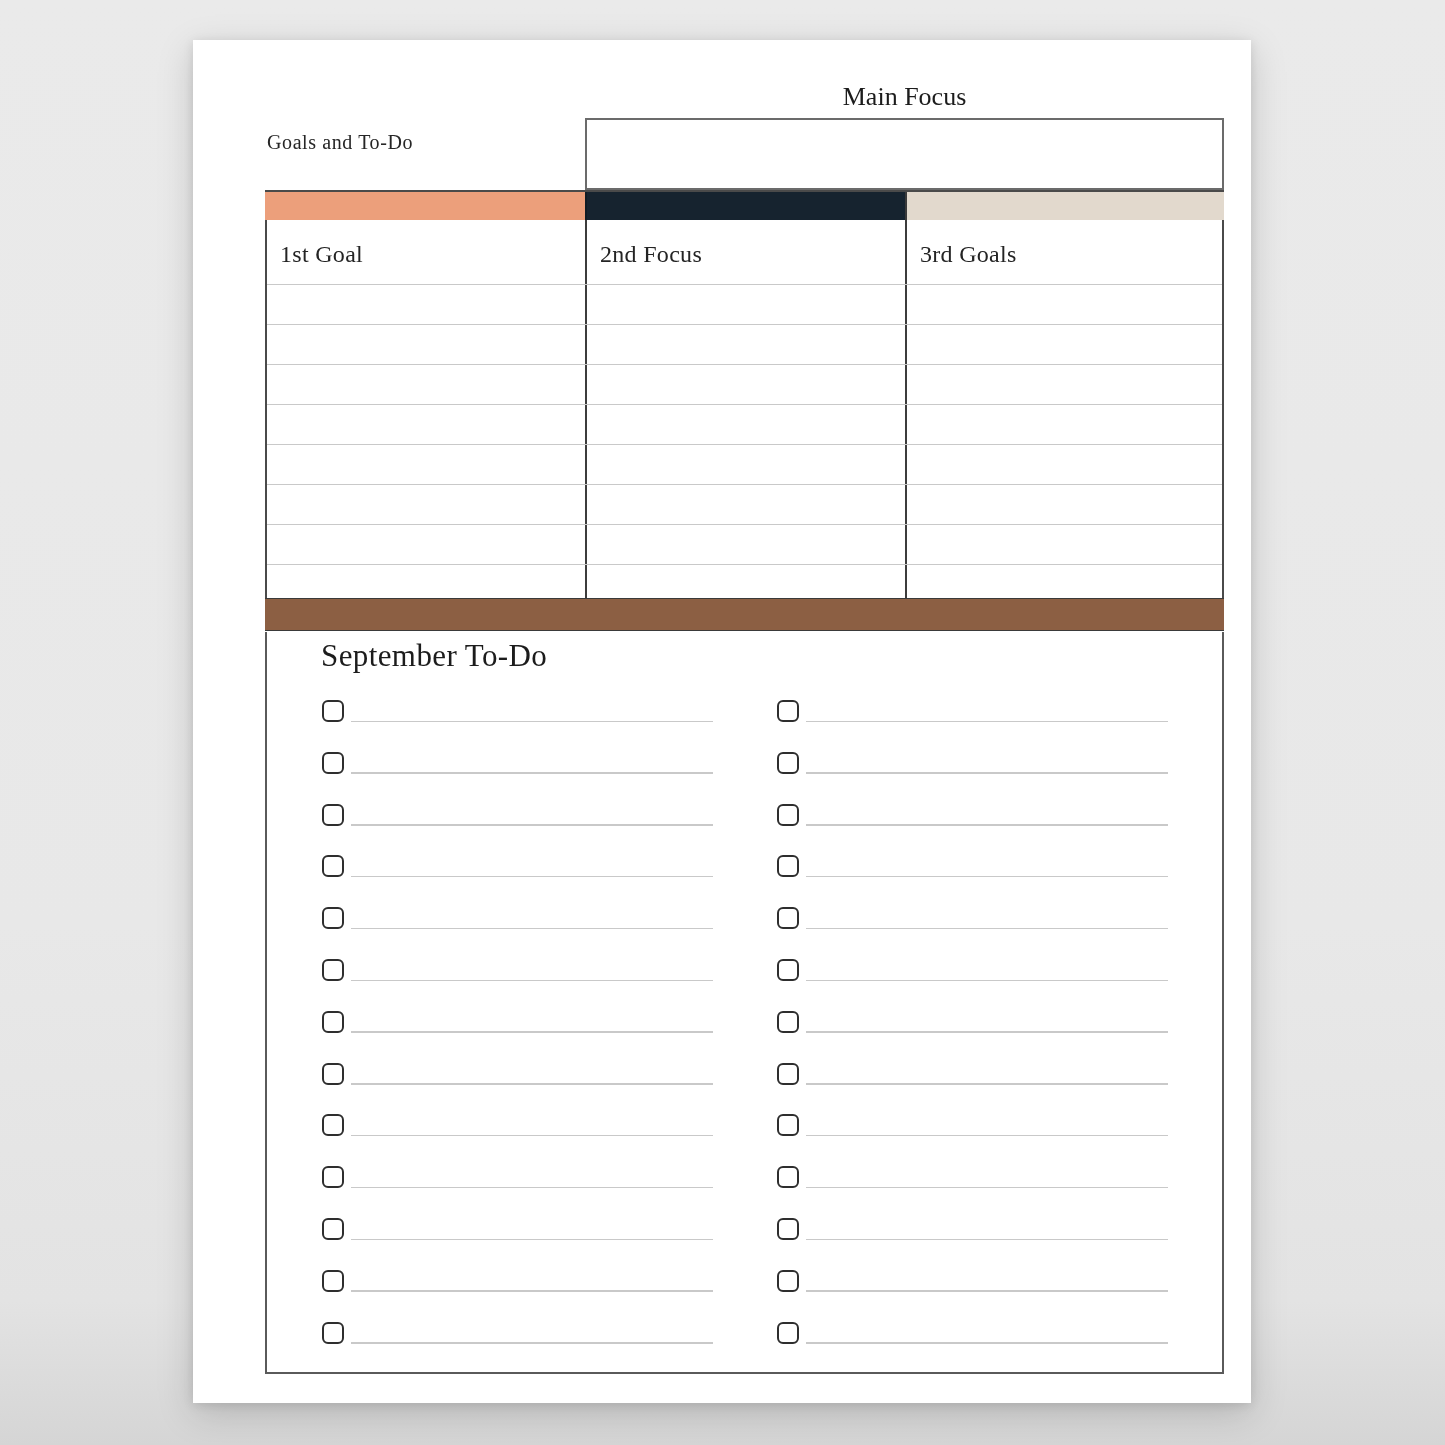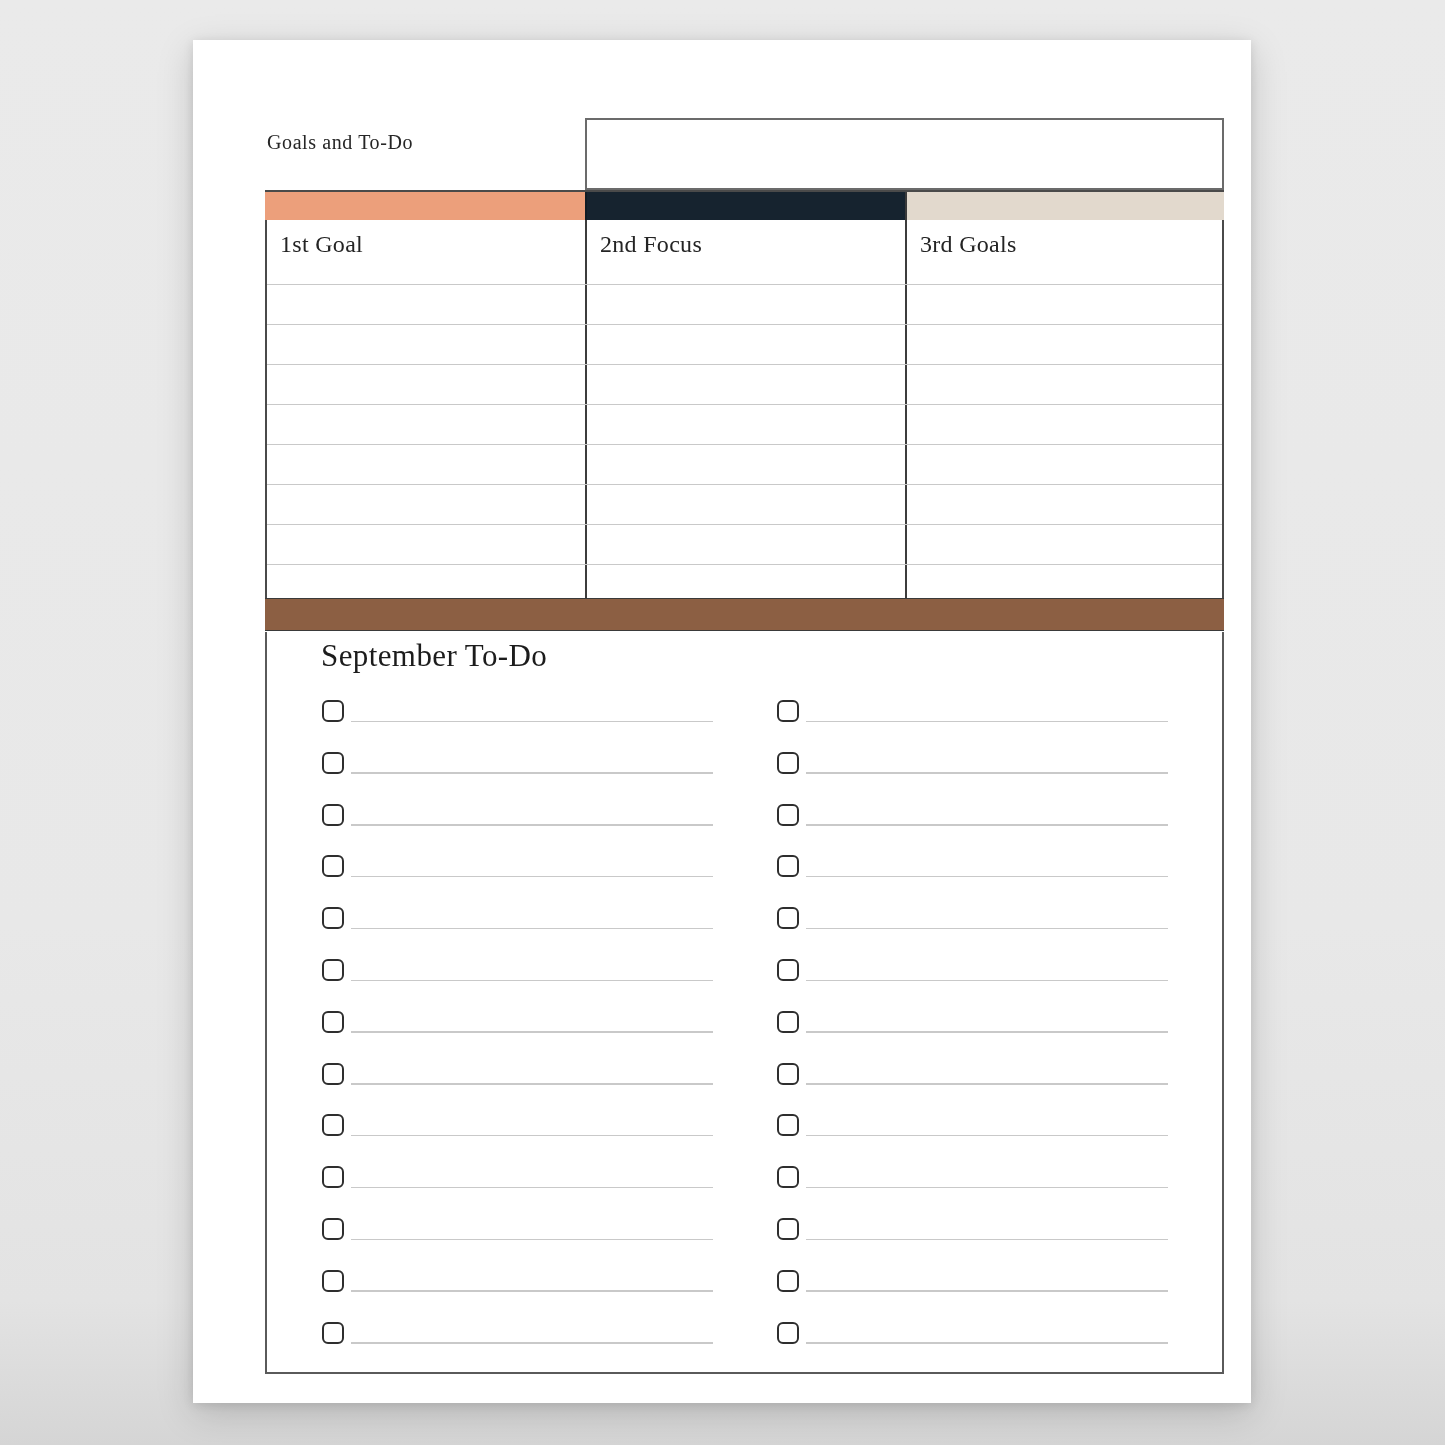--- a/index.html
+++ b/index.html
@@ -41,21 +41,21 @@
   .goal-table{
     left:72px;top:180px;width:959px;height:378px;
     border-left:2px solid var(--border-dark,#4a4a4a);
     border-right:2px solid var(--border-dark,#4a4a4a);
     box-sizing:border-box;background:#fff;
   }
   .goal-col-divider{
     top:0;width:2px;height:100%;background:#3c3c3c;
   }
   .goal-col-label{
-    top:10px;font-size:24px;line-height:1.2;color:#242424;letter-spacing:.3px;
+    top:20px;font-size:24px;line-height:1.2;color:#242424;letter-spacing:.3px;
   }
   .goal-rule{
     left:0;width:100%;height:1px;background:var(--rule,#c9c9c9);
   }
   .divider-bar{
     left:72px;top:558px;width:959px;height:31px;
     background:var(--brown,#8c5f43);
     border-top:1.5px solid #3a3a3a;border-bottom:1.5px solid #3a3a3a;
     box-sizing:content-box;
   }
@@ -75,20 +75,21 @@
     height:1.5px;background:var(--rule,#c9c9c9);width:362px;
   }
 </style>
 </head>
 <body style="--goal1: #EC9F7B; --goal2: #16232F; --goal3: #E2D9CD; --brown: #8C5F43; --rule: #C9C9C9; --border-dark: #4A4A4A; --text: #1E1E1E; --page-bg: #FFFFFF;">
 
 <div class="page">
 
   <div class="abs page-subtitle">Goals and To-Do</div>
 
+  <div class="abs main-focus-label">Main Focus</div>
   <div class="abs main-focus-box"></div>
 
   <div class="abs color-bar">
     <div class="seg seg-1"></div>
     <div class="seg seg-2"></div>
     <div class="seg seg-3"></div>
   </div>
 
   <div class="abs goal-table">
     <div class="abs goal-col-divider" style="left:318px;"></div>

